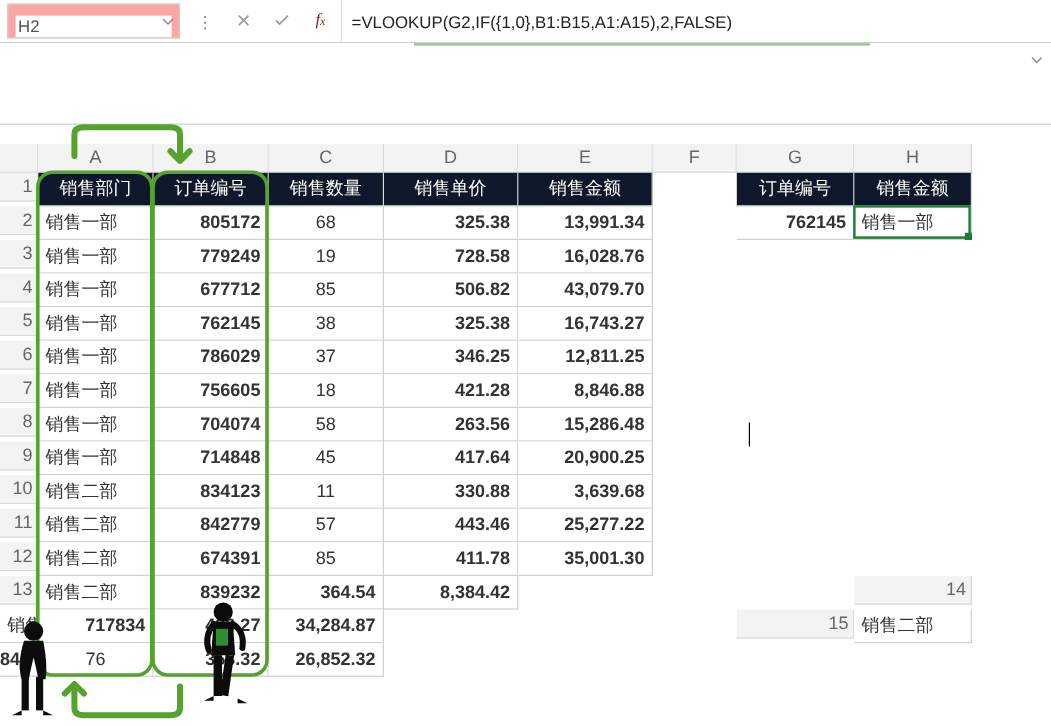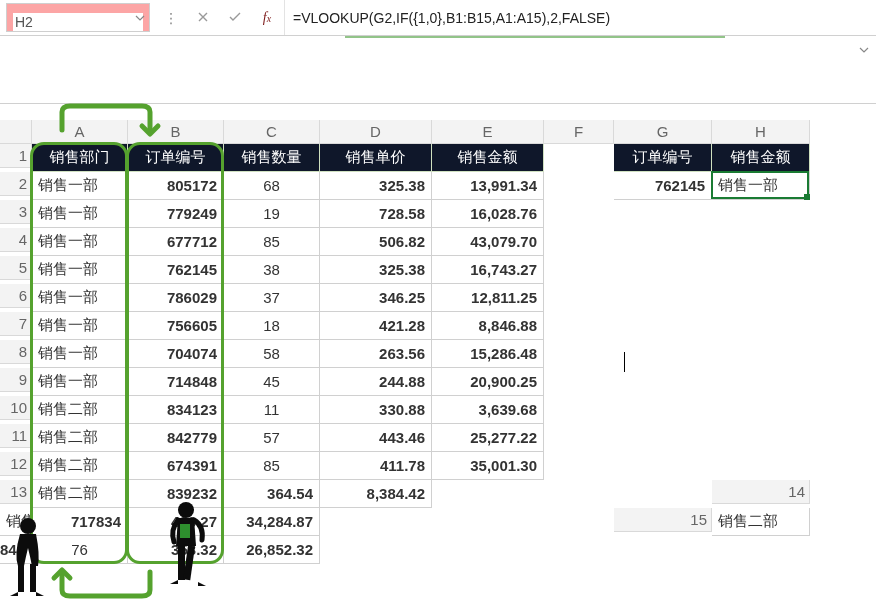--- a/index.html
+++ b/index.html
@@ -277,21 +277,21 @@
     <div class="cell ctr">58</div>
     <div class="cell num">263.56</div>
     <div class="cell num">15,286.48</div>
     <div class="cell noborder"></div>
     <div class="cell noborder"></div>
     <div class="cell noborder"></div>
     <div class="rowhdr">9</div>
     <div class="cell">销售一部</div>
     <div class="cell num">714848</div>
     <div class="cell ctr">45</div>
-    <div class="cell num">244.88</div>
+    <div class="cell num">417.64</div>
     <div class="cell num">20,900.25</div>
     <div class="cell noborder"></div>
     <div class="cell noborder"></div>
     <div class="cell noborder"></div>
     <div class="rowhdr">10</div>
     <div class="cell">销售二部</div>
     <div class="cell num">834123</div>
     <div class="cell ctr">11</div>
     <div class="cell num">330.88</div>
     <div class="cell num">3,639.68</div>

